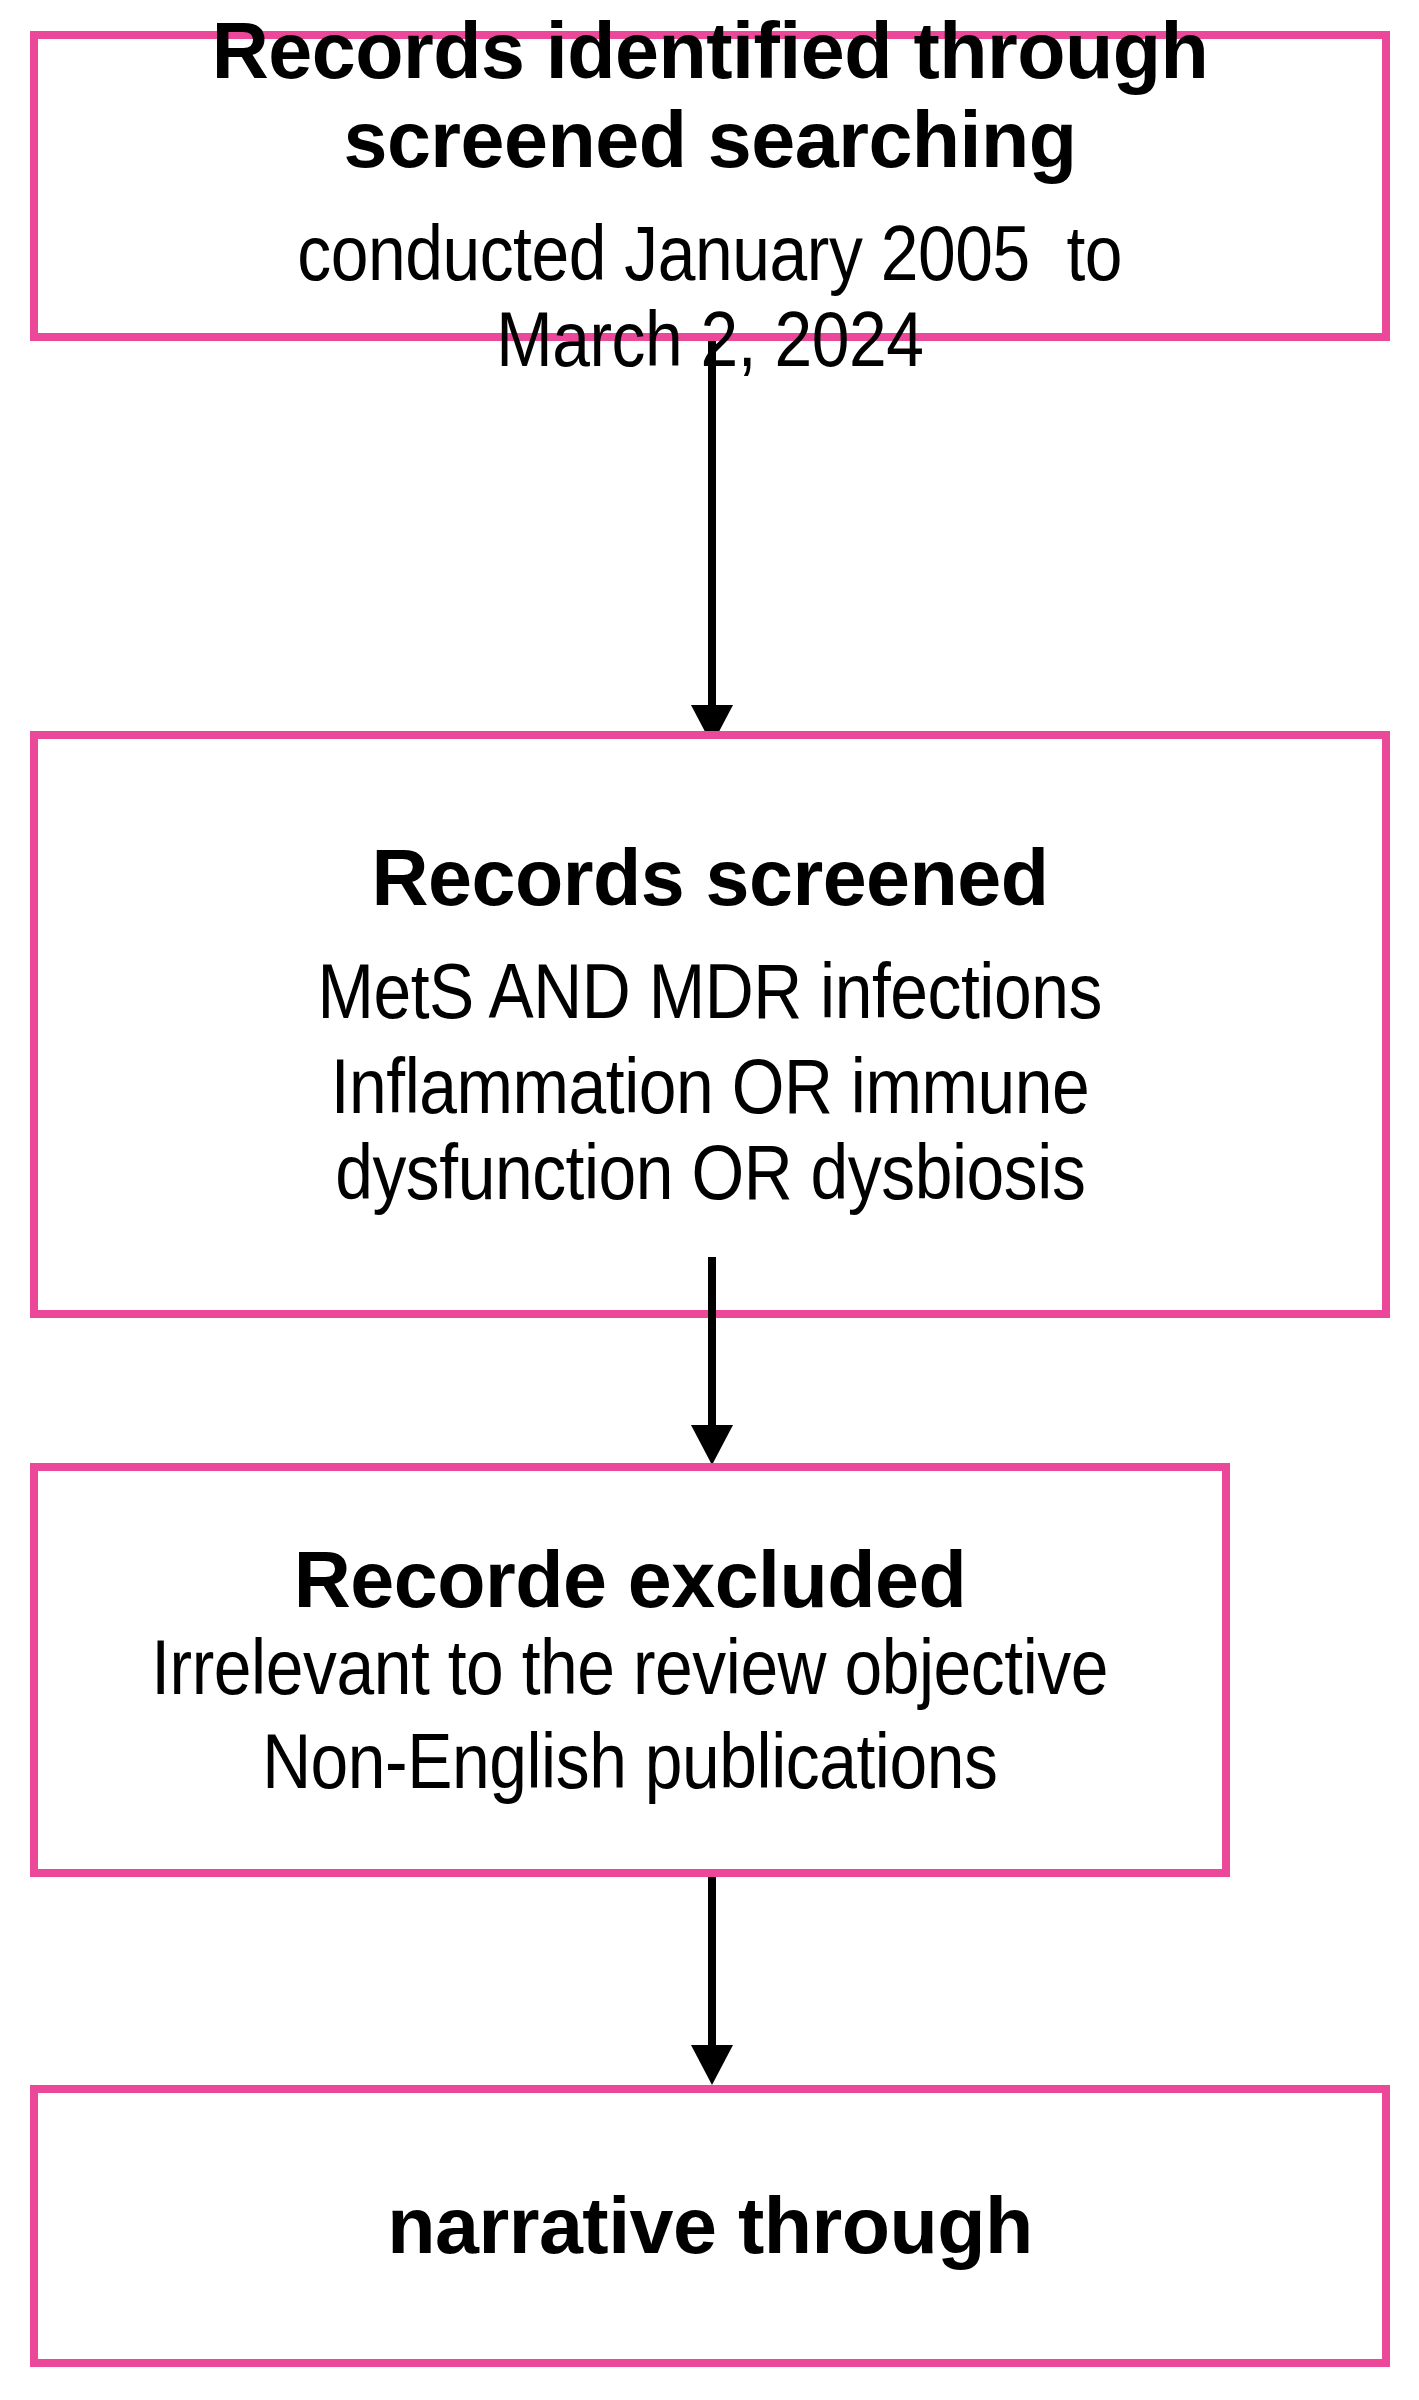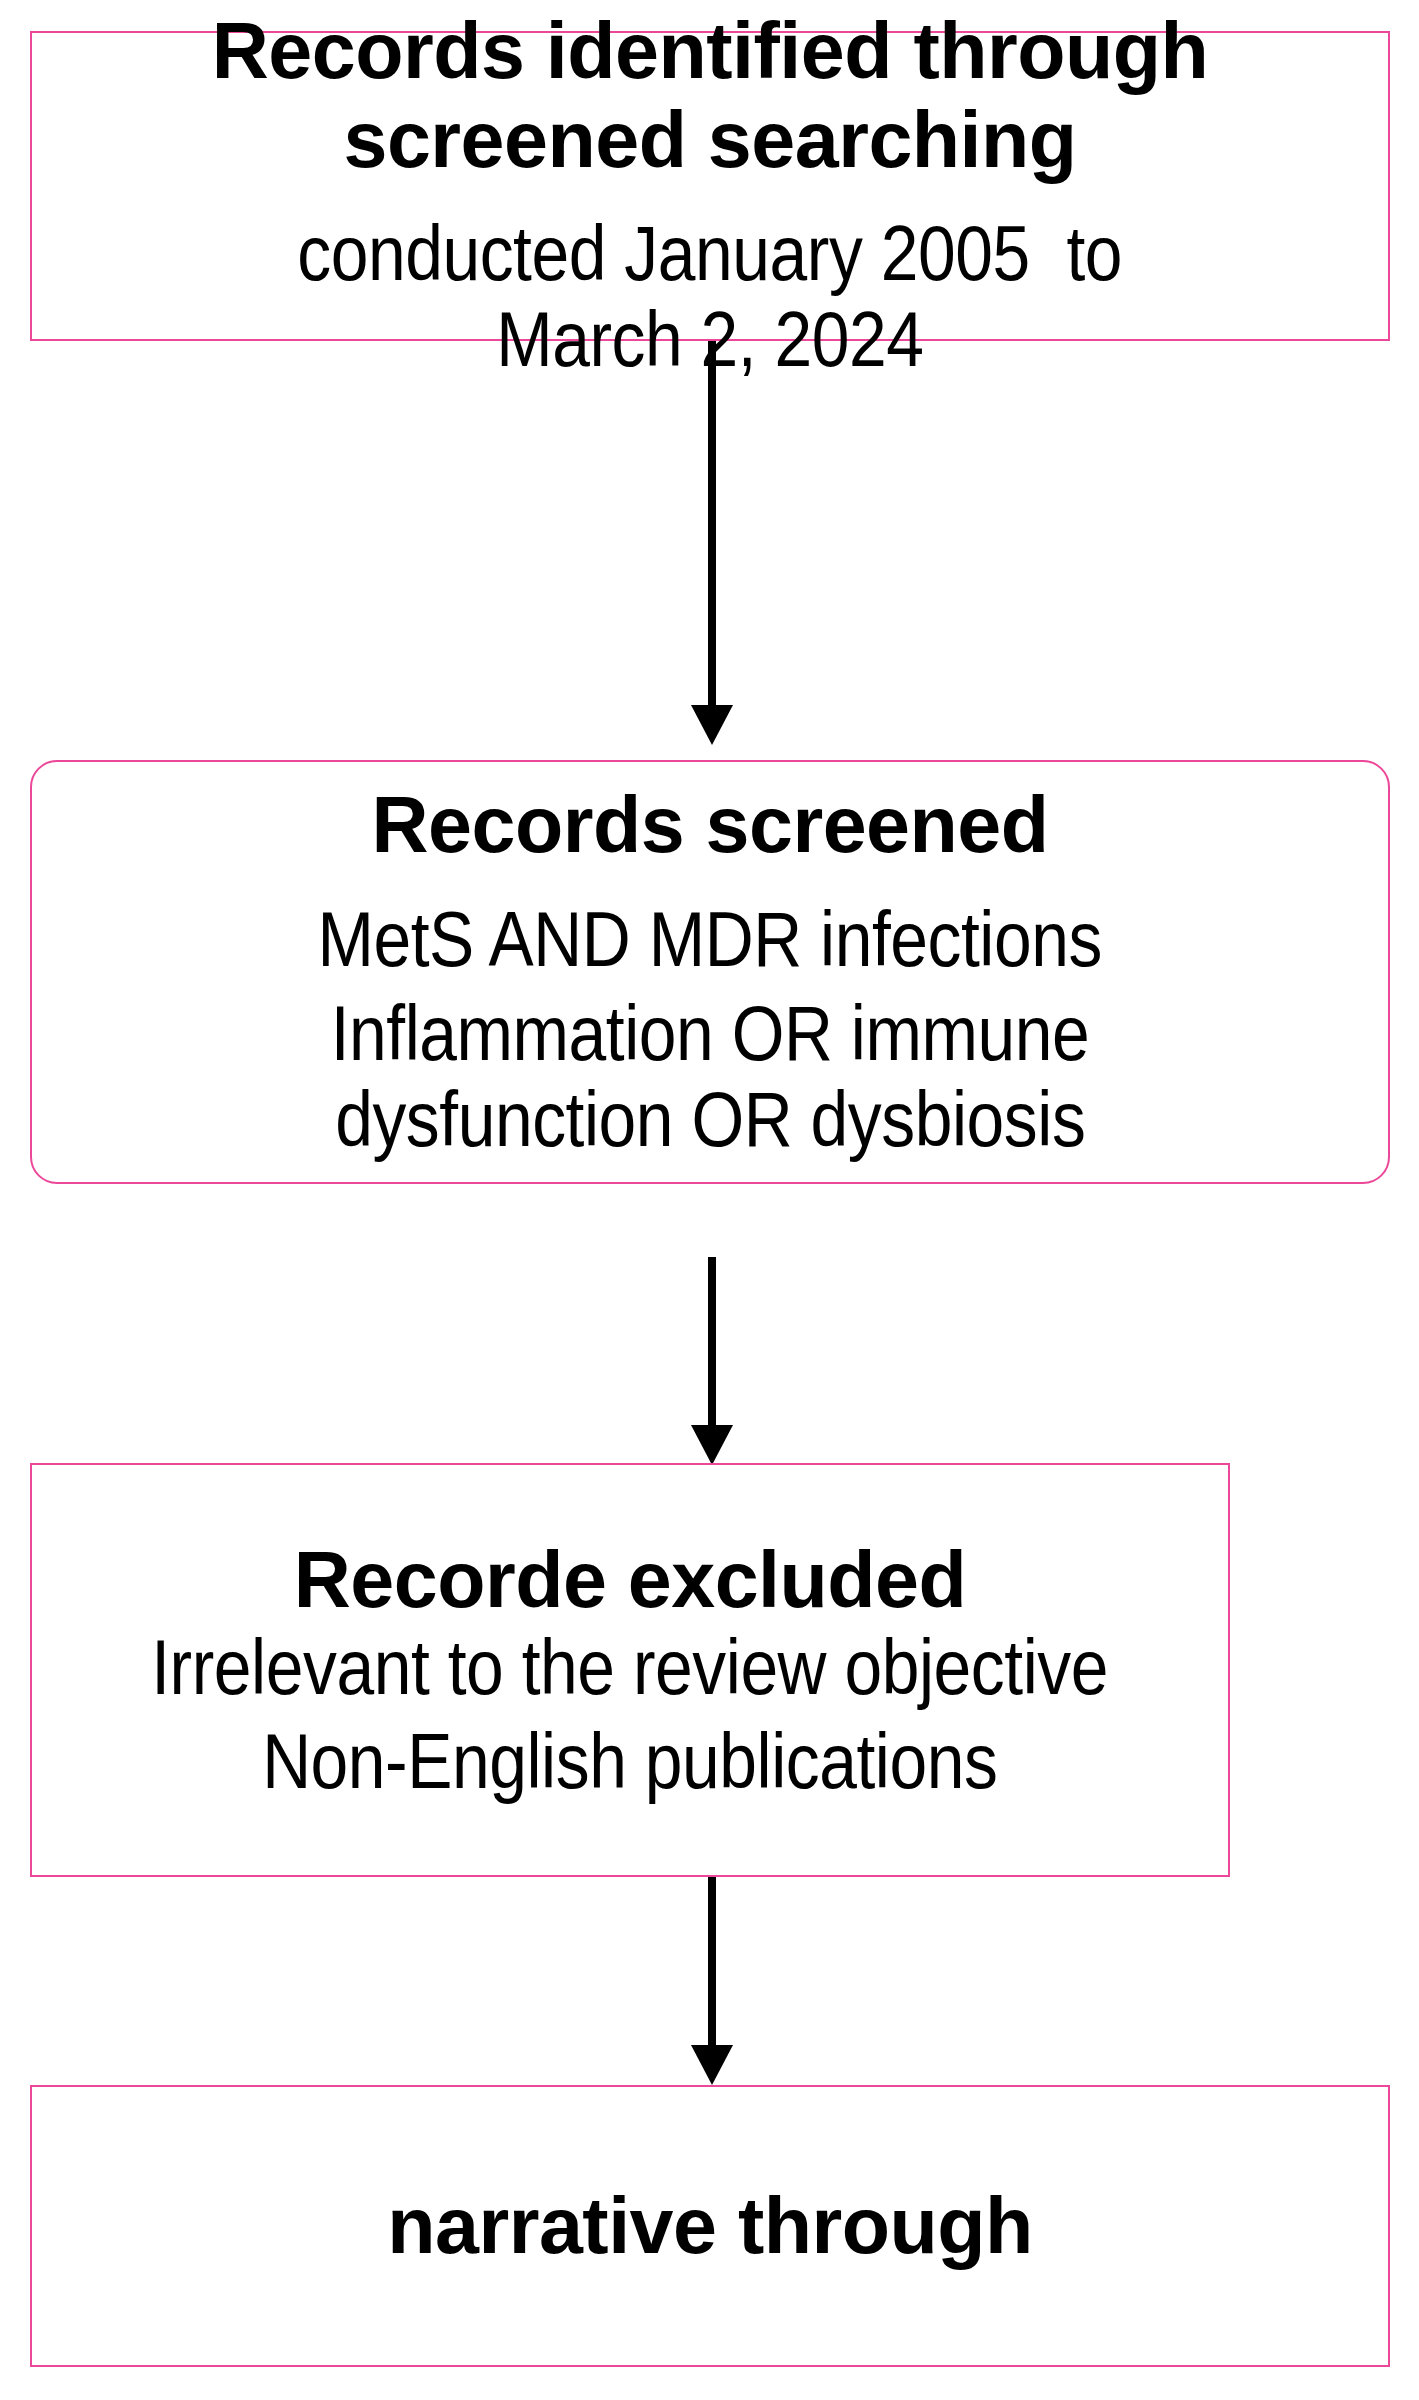--- a/index.html
+++ b/index.html
@@ -15,21 +15,21 @@
   #canvas {
     position: relative;
     width: 1419px;
     height: 2400px;
     background: #ffffff;
     overflow: hidden;
   }
   .flow-box {
     position: absolute;
     box-sizing: border-box;
-    border: 2px solid #ec4899;
+    border: 8px solid #ec4899;
     background: #ffffff;
     display: flex;
     flex-direction: column;
     align-items: center;
     justify-content: center;
     text-align: center;
   }
   .line {
     display: block;
     white-space: pre;
@@ -50,21 +50,21 @@
   .gap-after-title { margin-bottom: 26px; }
   .gap-small { margin-bottom: 8px; }
 
   
   #box-records-identified {
     left: 30px;  top: 31px;  width: 1360px; height: 310px;
     padding-top: 18px;
   }
   
   #box-records-screened {
-    left: 30px;  top: 760px; width: 1360px; height: 424px; border-radius: 27px;
+    left: 30px;  top: 731px; width: 1360px; height: 587px;
   }
   
   #box-records-excluded {
     left: 30px;  top: 1463px; width: 1200px; height: 414px;
   }
   
   #box-studies-included {
     left: 30px;  top: 2085px; width: 1360px; height: 282px;
   }
 

